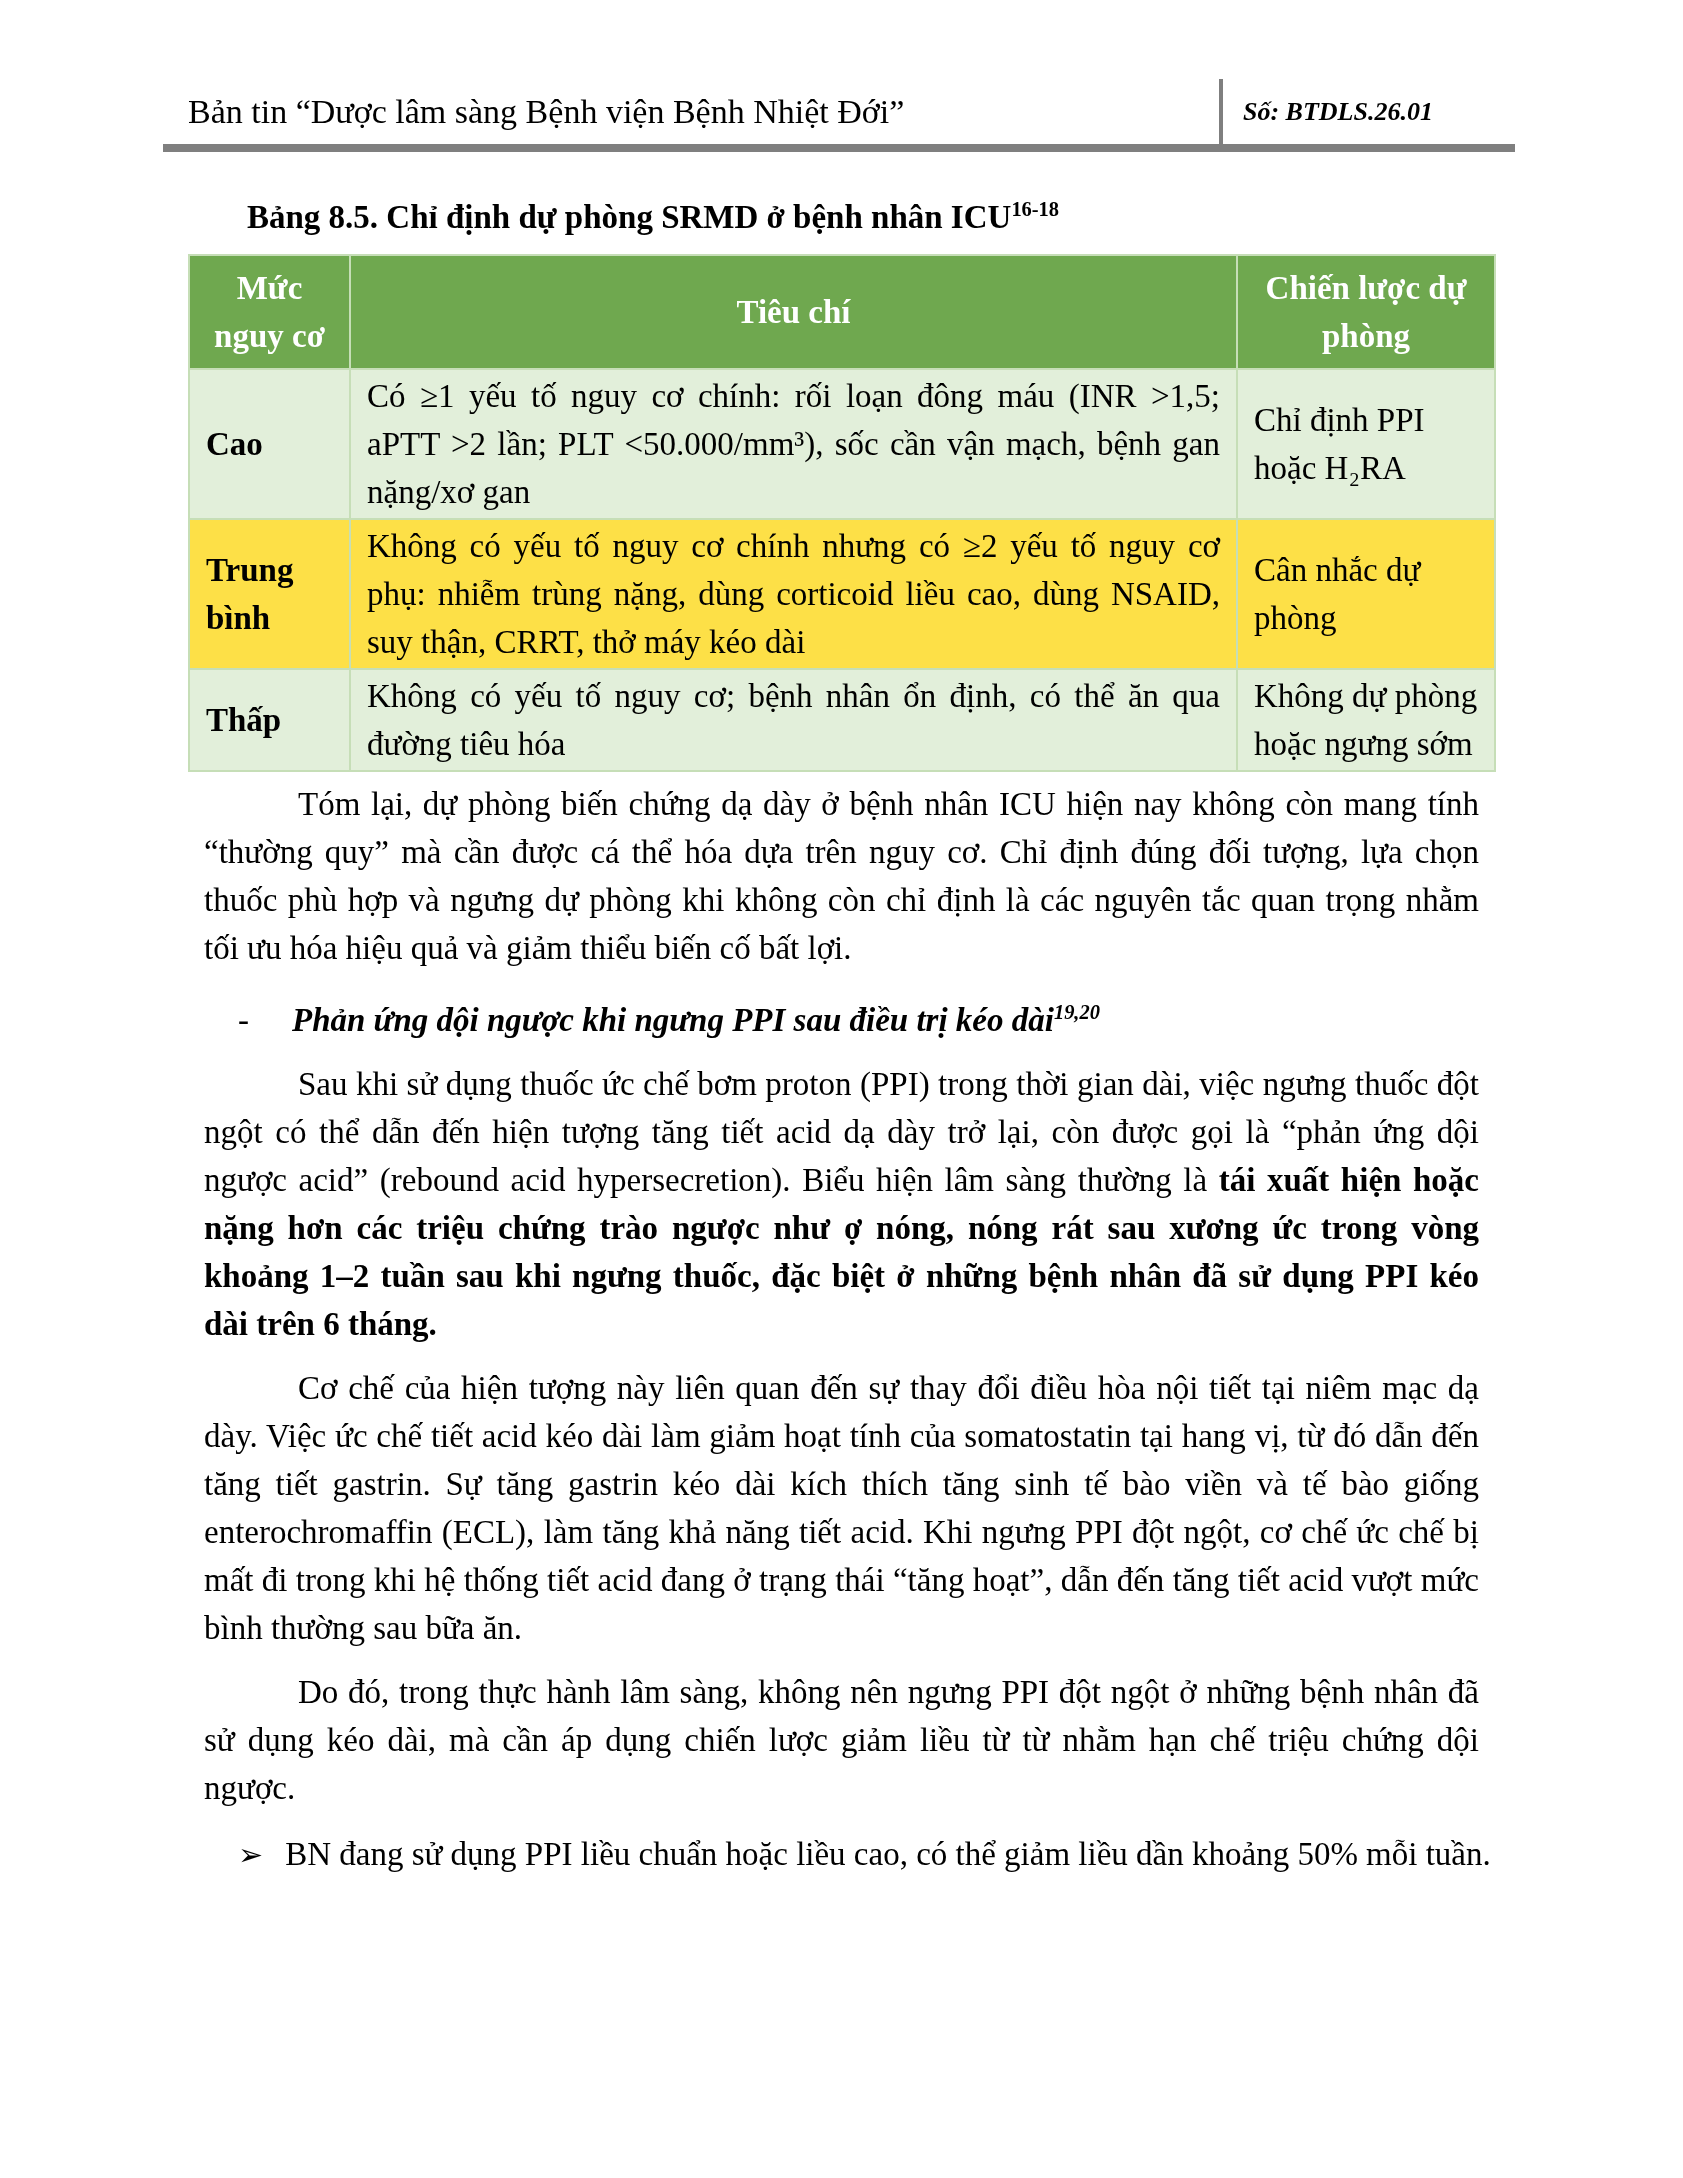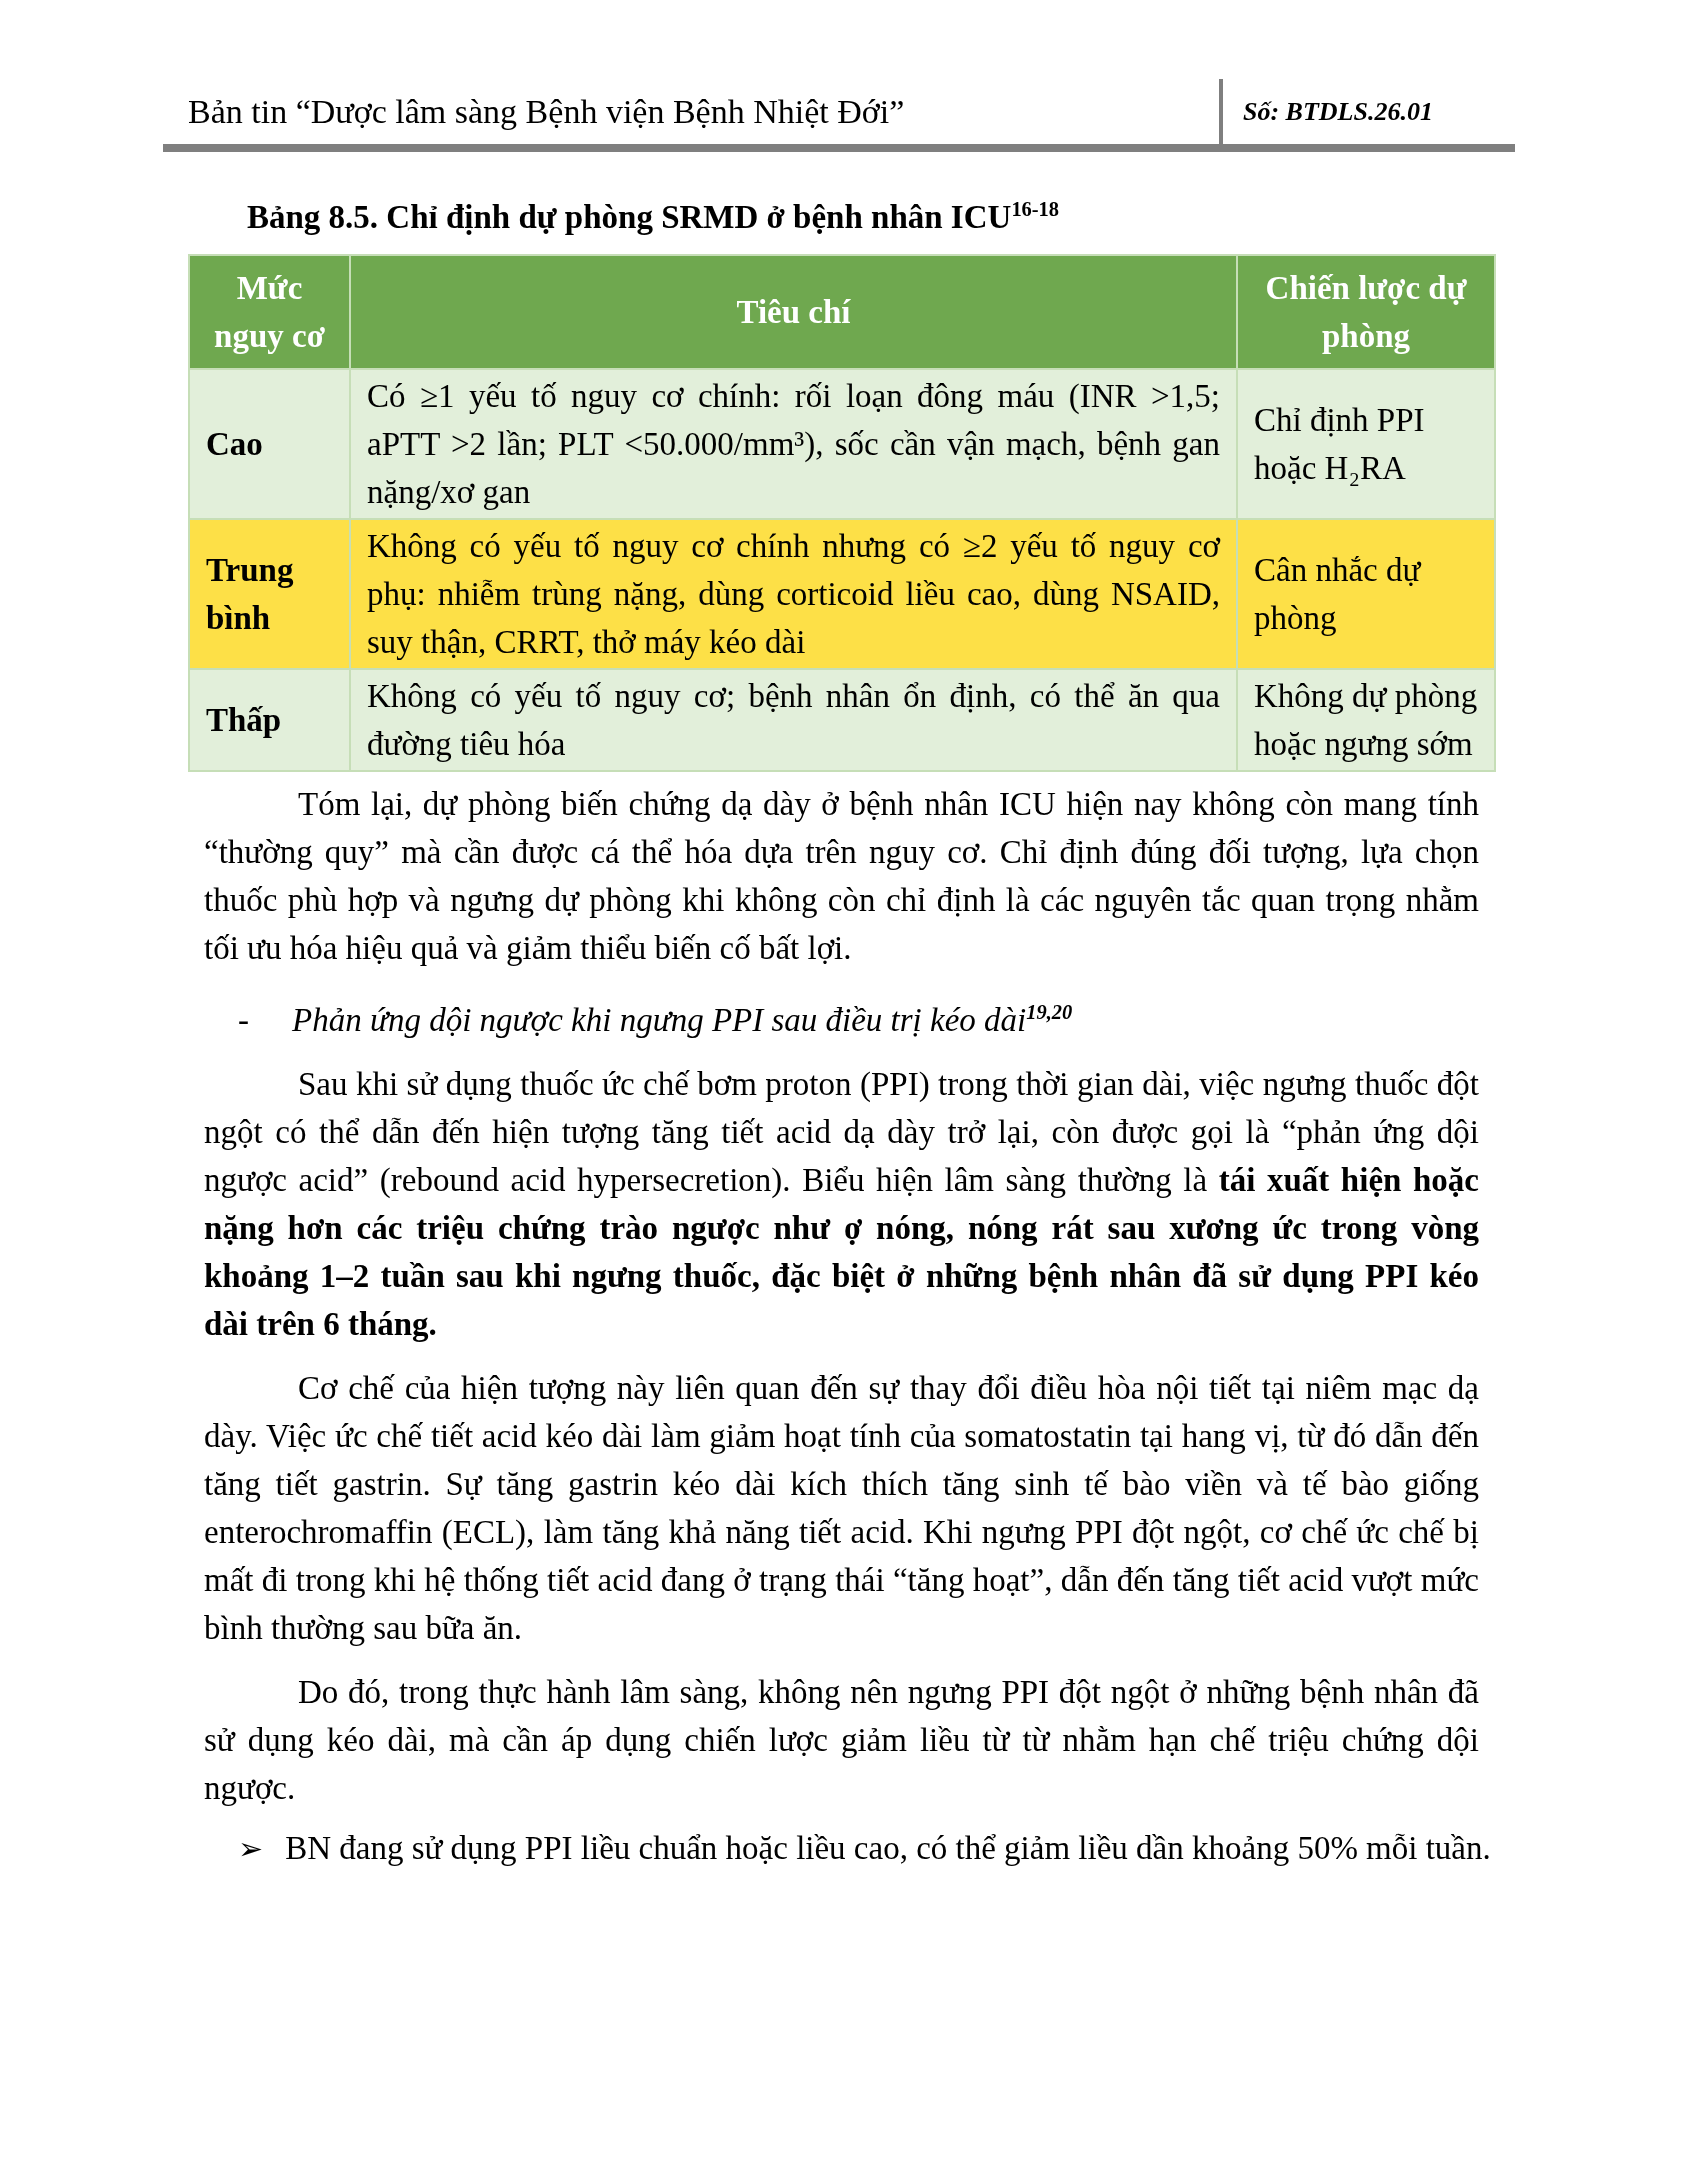--- a/index.html
+++ b/index.html
@@ -104,33 +104,33 @@
   .heading-line {
     margin: 0;
     line-height: 48px;
     padding-left: 50px;
   }
   .heading-dash {
     display: inline-block;
     width: 54px;
   }
   .heading-text {
-    font-weight: normal;
+    font-weight: bold;
     font-style: italic;
   }
   .heading-line sup {
     font-weight: bold;
     font-style: italic;
     font-size: 0.62em;
   }
 
   .bullet-par {
     margin: 0;
     text-align: justify;
-    line-height: 40px;
+    line-height: 52px;
     text-indent: 50px;
   }
   .bullet-marker {
     font-family: "DejaVu Sans", sans-serif;
     font-size: 30px;
     margin-right: 22px;
   }
 </style>
 </head>
 <body>

